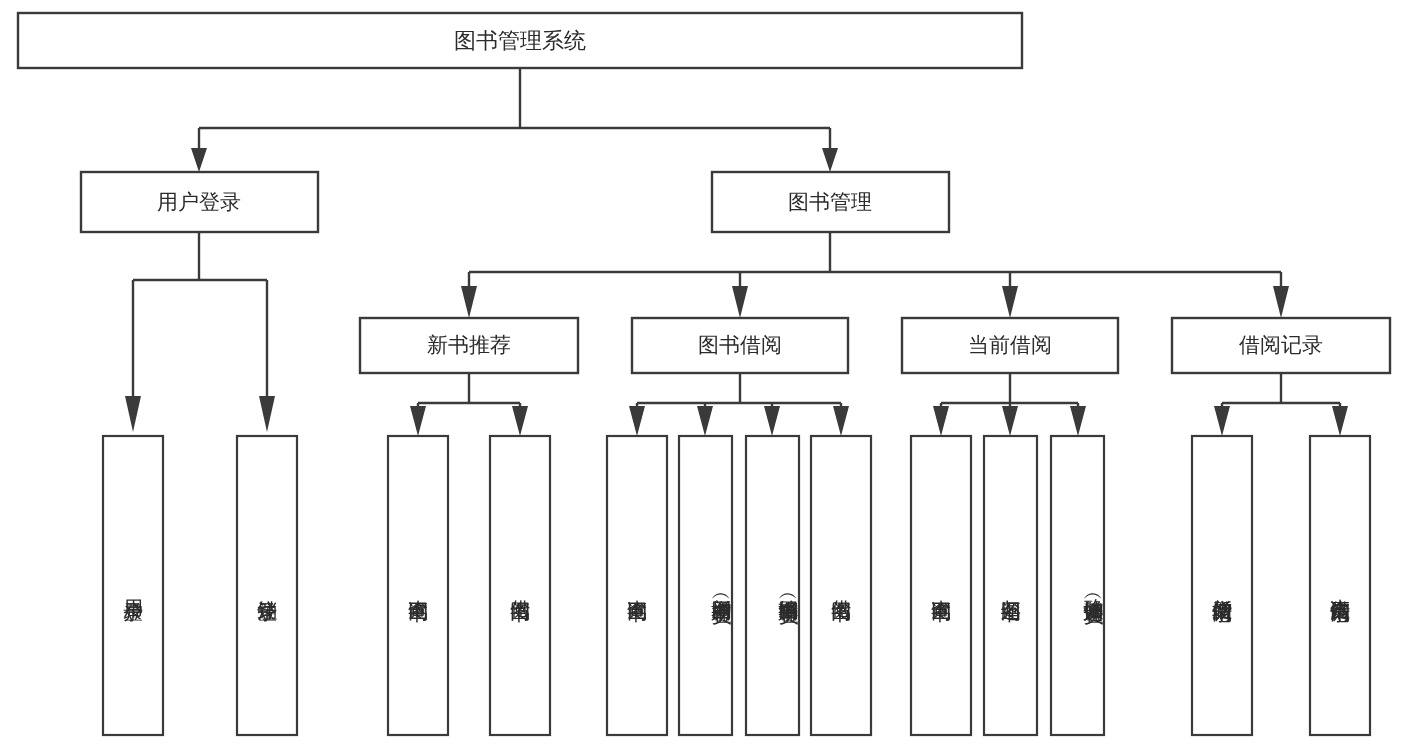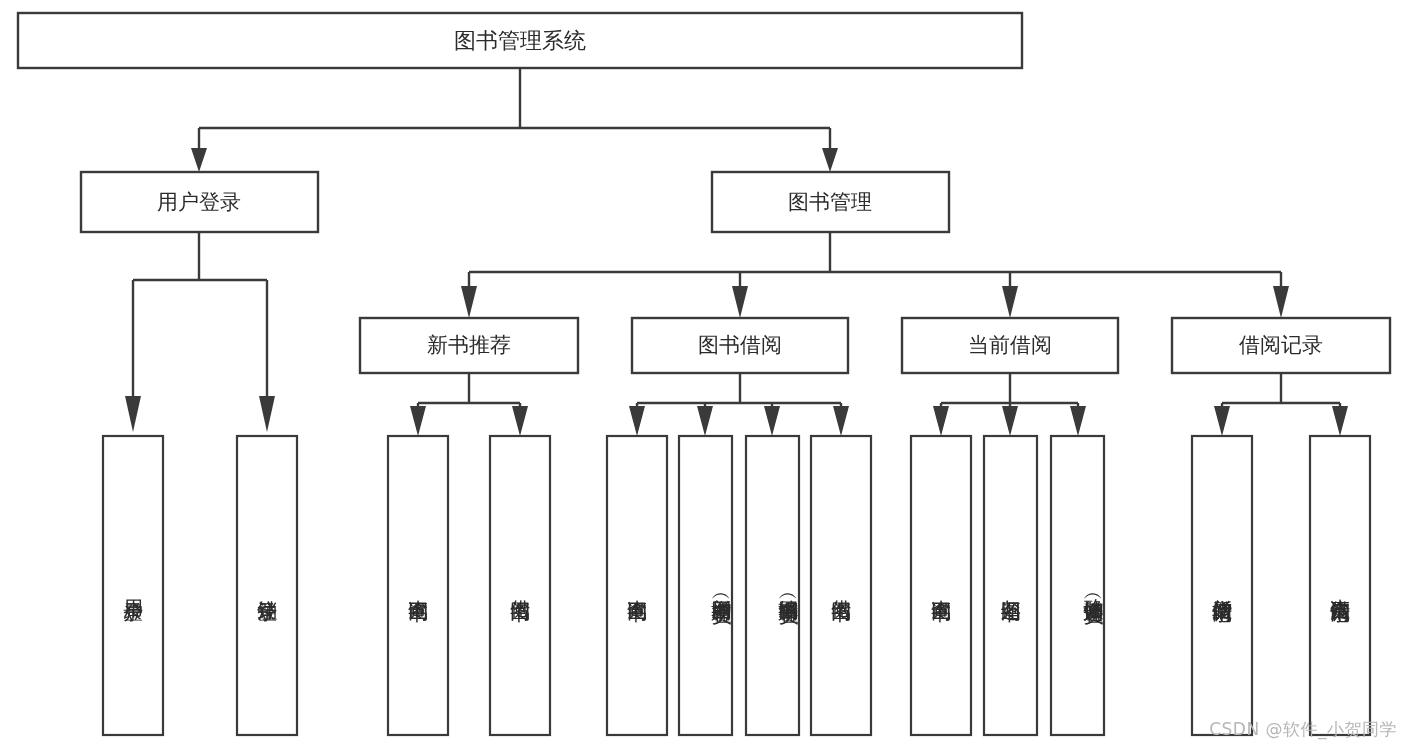--- a/index.html
+++ b/index.html
@@ -215,14 +215,13 @@
   <div class="vleaf-label" style="left:746px; top:440px; width:53px; height:295px; display:flex; align-items:flex-start; justify-content:center;">编辑图书（管理员）</div>
   <div class="vleaf-label" style="left:811px; top:436px; width:60px; height:299px; display:flex; align-items:center; justify-content:center;">借阅图书</div>
 
   <div class="vleaf-label" style="left:911px; top:436px; width:60px; height:299px; display:flex; align-items:center; justify-content:center;">查询图书</div>
   <div class="vleaf-label" style="left:984px; top:436px; width:53px; height:299px; display:flex; align-items:center; justify-content:center;">归还图书</div>
   <div class="vleaf-label" style="left:1051px; top:440px; width:53px; height:295px; display:flex; align-items:flex-start; justify-content:center;">确认归还（管理员）</div>
 
   <div class="vleaf-label" style="left:1192px; top:436px; width:60px; height:299px; display:flex; align-items:center; justify-content:center;">新增借阅记录</div>
   <div class="vleaf-label" style="left:1310px; top:436px; width:60px; height:299px; display:flex; align-items:center; justify-content:center;">查询借阅记录</div>
 
-  <div class="watermark">CSDN @软件_小贺同学</div>
 </div>
 
 </body></html>

